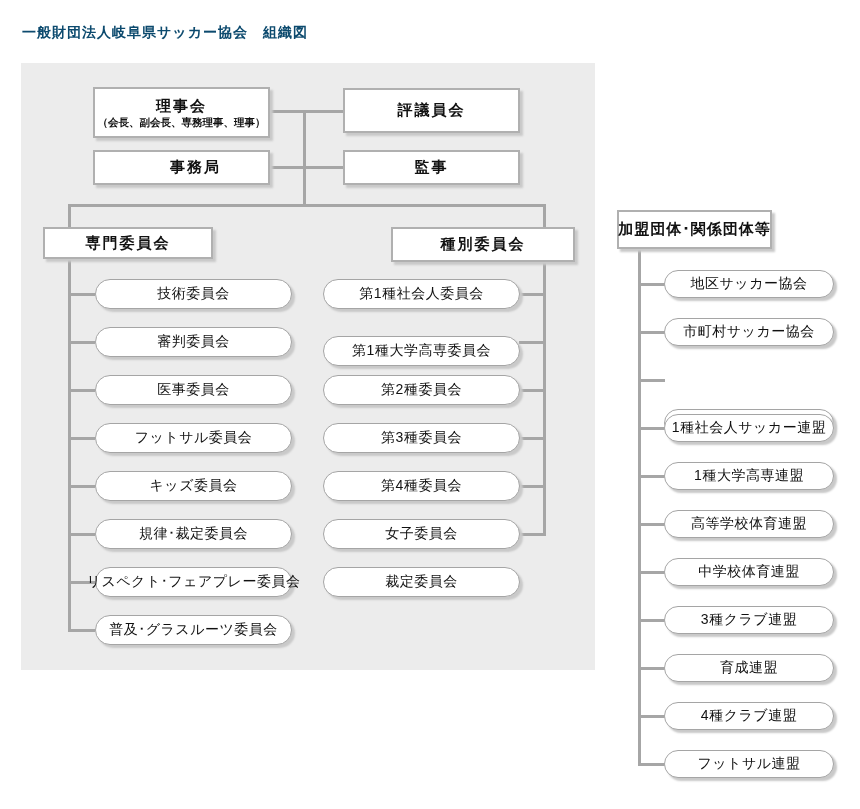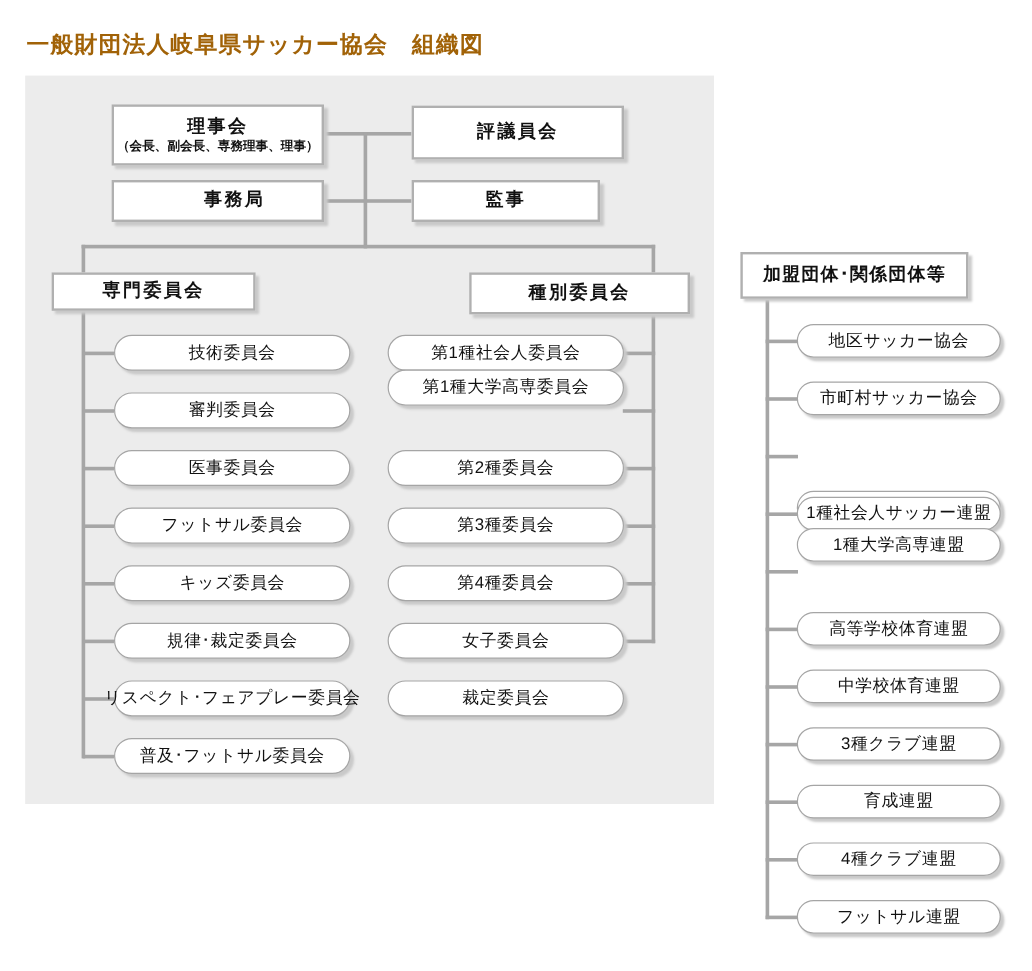--- a/index.html
+++ b/index.html
@@ -3,21 +3,21 @@
 <meta charset="utf-8">
 <style>
   html,body{margin:0;padding:0;background:#ffffff;}
   .page{
     position:relative;width:860px;height:809px;background:#ffffff;
     font-family:"Liberation Sans","DejaVu Sans",sans-serif;
     color:#111;overflow:hidden;
   }
   .title{
     position:absolute;left:22px;top:24px;margin:0;
-    font-size:19px;font-weight:bold;letter-spacing:1px;color:#a16207;
+    font-size:14px;font-weight:bold;letter-spacing:1px;color:#0c4a6e;
   }
   .panel{
     position:absolute;left:21px;top:63px;width:574px;height:607px;
     background:#ececec;z-index:0;
   }
   .ln{position:absolute;background:#a6a6a6;z-index:1;display:block;}
   .box{
     position:absolute;z-index:2;background:#ffffff;
     border:2px solid #b0b0b0;box-shadow:3px 3px 2px #c9c9c9;
     display:flex;flex-direction:column;align-items:center;justify-content:center;
@@ -84,56 +84,56 @@
   <div class="box" style="left:93px;top:87px;width:177px;height:51px;">
     <span class="lbl">理事会</span>
     <span class="sub">（会長、副会長、専務理事、理事）</span>
   </div>
   <div class="box" style="left:343px;top:88px;width:177px;height:45px;">
     <span class="lbl">評議員会</span>
   </div>
   <div class="box" style="left:93px;top:150px;width:177px;height:35px;padding-left:28px;">
     <span class="lbl">事務局</span>
   </div>
-  <div class="box" style="left:343px;top:150px;width:157px;height:35px;">
+  <div class="box" style="left:343px;top:150px;width:177px;height:35px;">
     <span class="lbl">監事</span>
   </div>
 
   <div class="box" style="left:43px;top:227px;width:170px;height:32px;">
     <span class="lbl">専門委員会</span>
   </div>
   <div class="box" style="left:391px;top:227px;width:184px;height:35px;">
     <span class="lbl">種別委員会</span>
   </div>
-  <div class="box" style="left:617px;top:210px;width:190px;height:39px;">
+  <div class="box" style="left:617px;top:210px;width:155px;height:39px;">
     <span class="lbl" style="letter-spacing:1px;">加盟団体･関係団体等</span>
   </div>
 
   <div class="pill l" style="top:279px;">技術委員会</div>
   <div class="pill l" style="top:327px;">審判委員会</div>
   <div class="pill l" style="top:375px;">医事委員会</div>
   <div class="pill l" style="top:423px;">フットサル委員会</div>
   <div class="pill l" style="top:471px;">キッズ委員会</div>
   <div class="pill l" style="top:567px;">リスペクト･フェアプレー委員会</div>
   <div class="pill l" style="top:519px;">規律･裁定委員会</div>
-  <div class="pill l" style="top:615px;">普及･フットサル委員会</div>
+  <div class="pill l" style="top:615px;">普及･グラスルーツ委員会</div>
 
   <div class="pill m" style="top:279px;">第1種社会人委員会</div>
-  <div class="pill m" style="top:308px;text-align:right;">第1種大学高専委員会</div>
+  <div class="pill m" style="top:336px;text-align:right;">第1種大学高専委員会</div>
   <div class="pill m" style="top:375px;">第2種委員会</div>
   <div class="pill m" style="top:423px;">第3種委員会</div>
   <div class="pill m" style="top:471px;">第4種委員会</div>
   <div class="pill m" style="top:519px;">女子委員会</div>
   <div class="pill m" style="top:567px;">裁定委員会</div>
 
   <div class="pill r" style="top:270px;">地区サッカー協会</div>
   <div class="pill r" style="top:318px;">市町村サッカー協会</div>
   <div class="pill r" style="top:366px;margin-top:43px;">市町村サッカー連盟</div>
   <div class="pill r" style="top:414px;">1種社会人サッカー連盟</div>
-  <div class="pill r" style="top:440px;">1種大学高専連盟</div>
+  <div class="pill r" style="top:462px;">1種大学高専連盟</div>
   <div class="pill r" style="top:510px;">高等学校体育連盟</div>
   <div class="pill r" style="top:558px;">中学校体育連盟</div>
   <div class="pill r" style="top:606px;">3種クラブ連盟</div>
   <div class="pill r" style="top:654px;">育成連盟</div>
   <div class="pill r" style="top:702px;">4種クラブ連盟</div>
   <div class="pill r" style="top:750px;">フットサル連盟</div>
 
 </div>
 
 </body></html>

